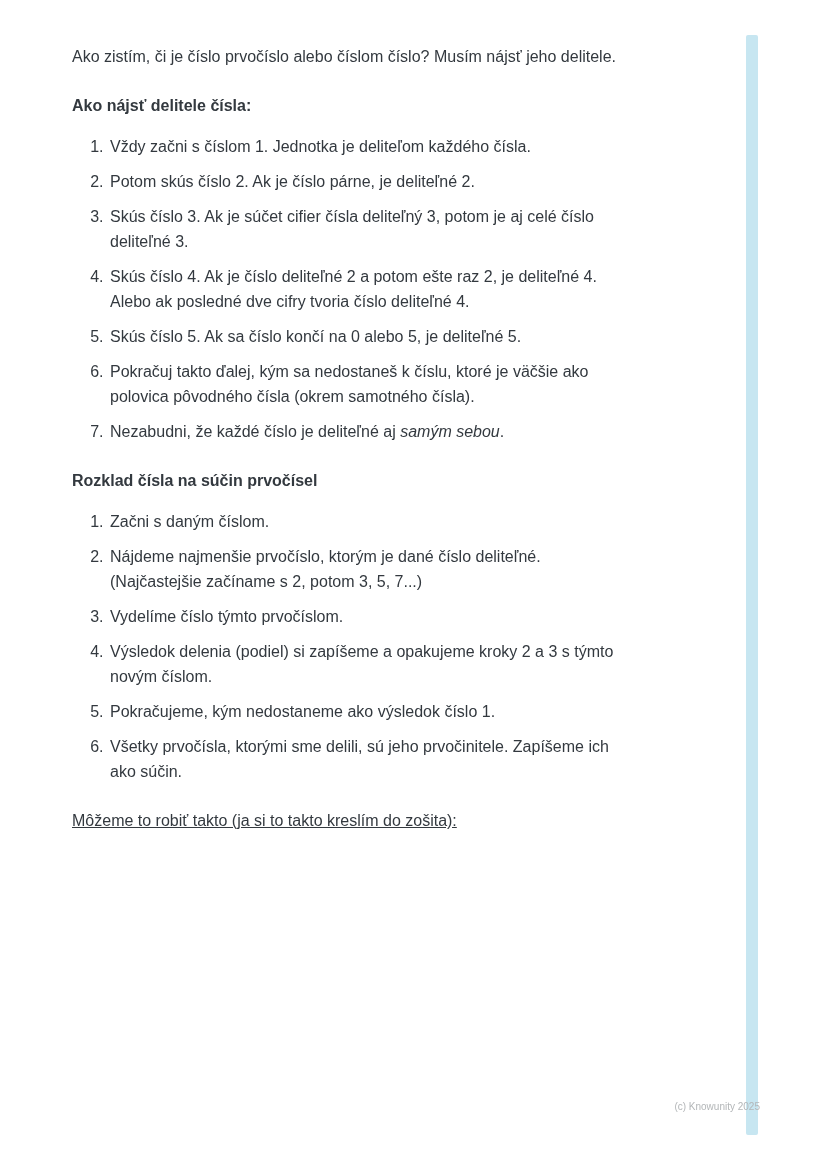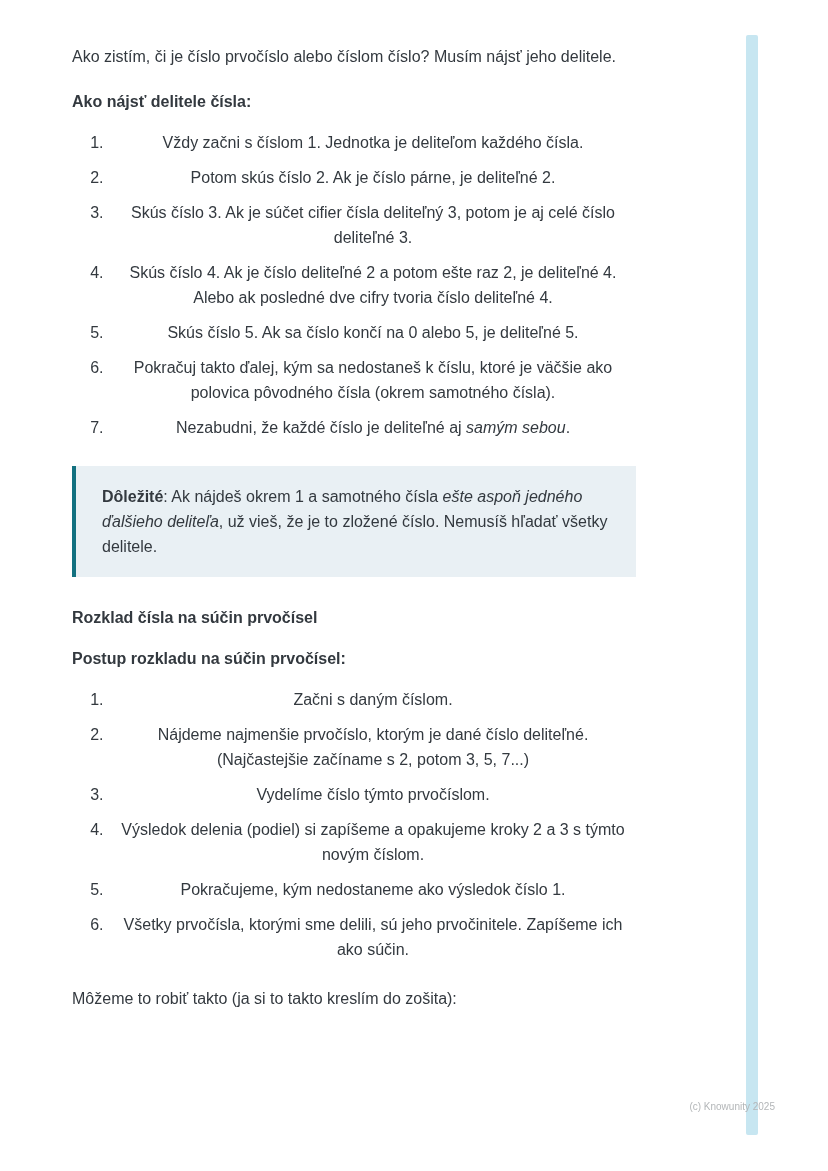--- a/index.html
+++ b/index.html
@@ -21,63 +21,63 @@
     top: 44px;
     width: 564px;
     font-size: 16px;
     line-height: 25px;
   }
   .content p {
     margin: 0 0 20px;
   }
   .heading {
     font-weight: 700;
-    margin: 12px 0 16px;
+    margin: 24px 0 16px;
     font-size: 16px;
   }
   ol {
     margin: 0 0 24px;
     padding-left: 36px;
   }
   ol li {
     margin-bottom: 10px;
     padding-left: 2px;
-    text-align: center;
   }
   .callout {
     margin: 26px 0 28px;
     background: var(--callout-bg, #e9f0f4);
     border-left: 4px solid var(--callout-border, #137180);
     padding: 18px 26px;
   }
   .callout p {
     margin: 0;
   }
   .justified {
     text-align: justify;
   }
   .closing {
     margin-bottom: 0;
+    text-decoration: underline;
   }
   em { font-style: italic; }
   strong { font-weight: 700; }
   .scrollbar {
     position: absolute;
     top: 35px;
     right: 70px;
     width: 12px;
     height: 1100px;
     background: var(--scrollbar, #c7e6f1);
     border-radius: 2px;
     z-index: 1;
   }
   .copyright {
     position: absolute;
     top: 1100px;
-    right: 53px;
+    right: 68px;
     font-size: 10px;
     line-height: 14px;
     color: #b3b6b8;
     z-index: 2;
     white-space: nowrap;
   }
 </style>
 </head>
 <body>
 
@@ -90,28 +90,24 @@
   <ol>
     <li><span>Vždy začni s číslom 1. Jednotka je deliteľom každého čísla.</span></li>
     <li><span>Potom skús číslo 2. Ak je číslo párne, je deliteľné 2.</span></li>
     <li><span>Skús číslo 3. Ak je súčet cifier čísla deliteľný 3, potom je aj celé číslo deliteľné 3.</span></li>
     <li><span>Skús číslo 4. Ak je číslo deliteľné 2 a potom ešte raz 2, je deliteľné 4. Alebo ak posledné dve cifry tvoria číslo deliteľné 4.</span></li>
     <li><span>Skús číslo 5. Ak sa číslo končí na 0 alebo 5, je deliteľné 5.</span></li>
     <li><span>Pokračuj takto ďalej, kým sa nedostaneš k číslu, ktoré je väčšie ako polovica pôvodného čísla (okrem samotného čísla).</span></li>
     <li><span>Nezabudni, že každé číslo je deliteľné aj </span><em>samým sebou</em><span>.</span></li>
   </ol>
 
-  <div class="callout">
-    <p><strong>Dôležité</strong><span>: Ak nájdeš okrem 1 a samotného čísla </span><em>ešte aspoň jedného ďalšieho deliteľa</em><span>, už vieš, že je to zložené číslo. Nemusíš hľadať všetky delitele.</span></p>
-  </div>
 
   <div class="heading">Rozklad čísla na súčin prvočísel</div>
 
 
-  <div class="heading">Postup rozkladu na súčin prvočísel:</div>
 
   <ol>
     <li><span>Začni s daným číslom.</span></li>
     <li><span>Nájdeme najmenšie prvočíslo, ktorým je dané číslo deliteľné. (Najčastejšie začíname s 2, potom 3, 5, 7...)</span></li>
     <li><span>Vydelíme číslo týmto prvočíslom.</span></li>
     <li><span>Výsledok delenia (podiel) si zapíšeme a opakujeme kroky 2 a 3 s týmto novým číslom.</span></li>
     <li><span>Pokračujeme, kým nedostaneme ako výsledok číslo 1.</span></li>
     <li><span>Všetky prvočísla, ktorými sme delili, sú jeho prvočinitele. Zapíšeme ich ako súčin.</span></li>
   </ol>
 

